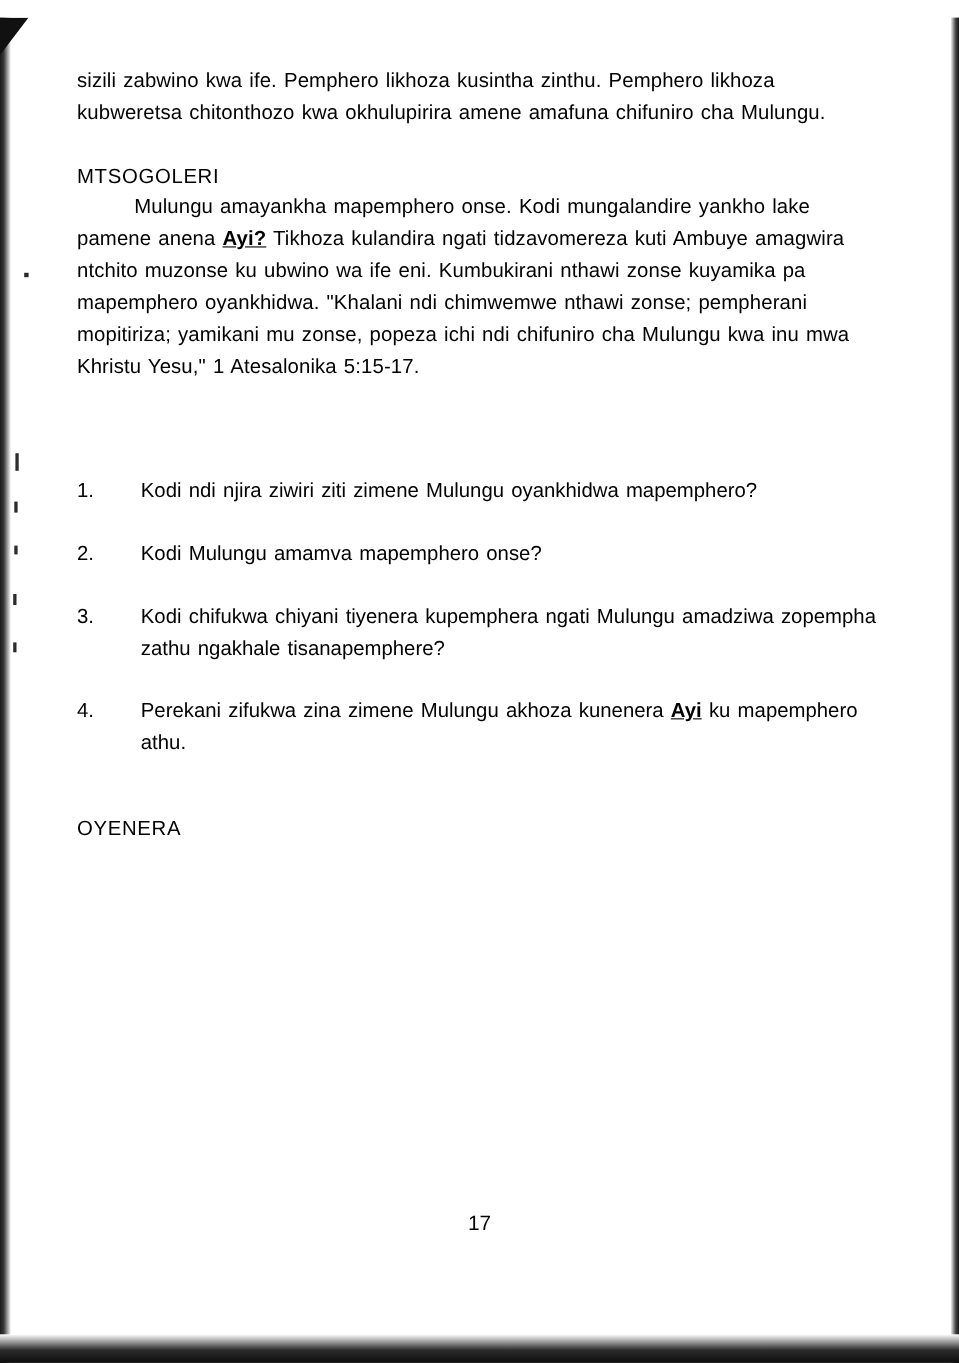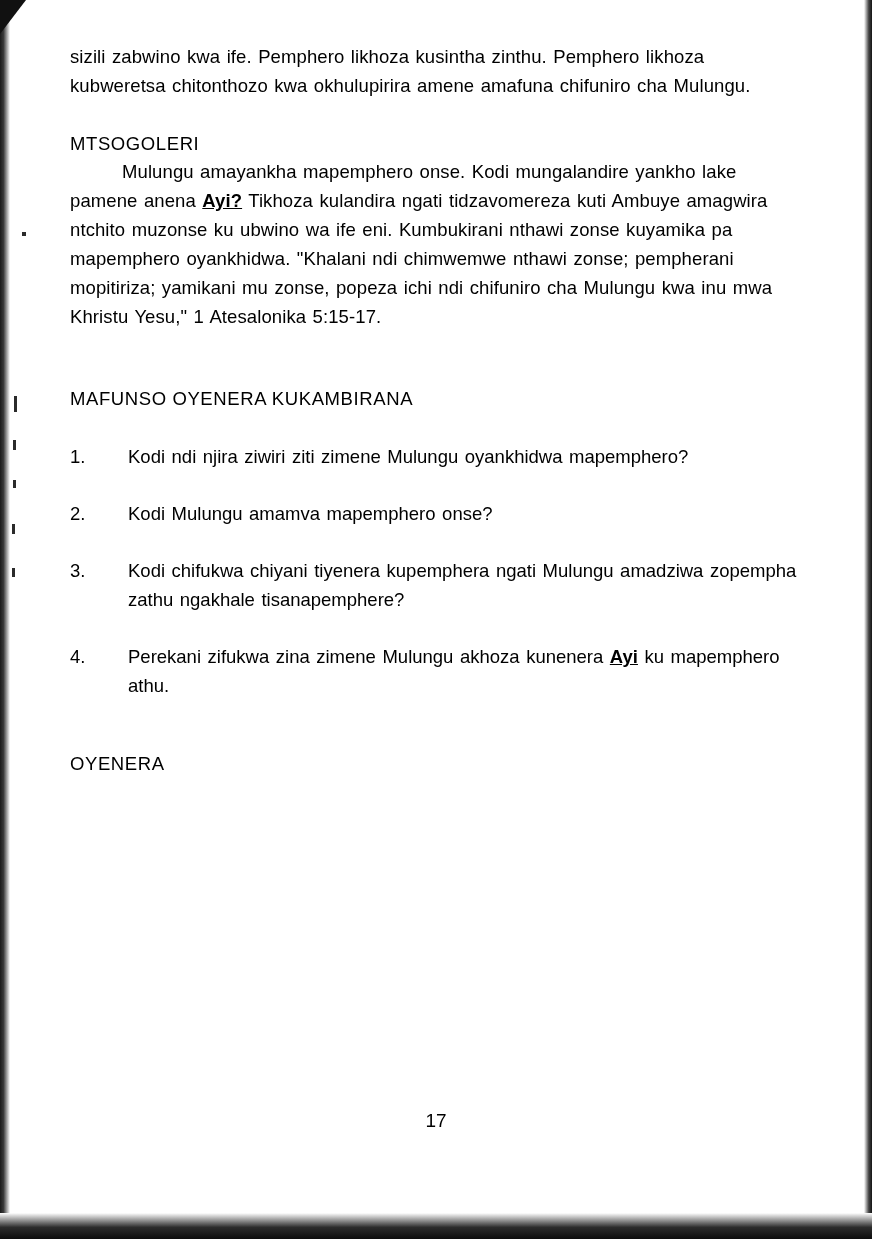--- a/index.html
+++ b/index.html
@@ -12,20 +12,21 @@
     height: 1239px;
     position: relative;
     font-family: "Liberation Sans", sans-serif;
     color: #000000;
     overflow: hidden;
   }
   .page {
     position: absolute;
     inset: 0;
     background: #ffffff;
+    margin-top: 16px;
   }
   
   .edge-left {
     position: absolute;
     left: 0; top: 0;
     width: 10px; height: 1239px;
     background: linear-gradient(to right, #1a1a1a 0%, #3a3a3a 35%, #ffffff 100%);
   }
   .edge-right {
     position: absolute;
@@ -98,21 +99,21 @@
   .qnum {
     width: 58px;
     flex: 0 0 58px;
   }
   .qtext {
     flex: 1 1 auto;
   }
   .pagenum {
     position: absolute;
     left: 0;
-    top: 1110px;
+    top: 1086px;
     width: 872px;
     text-align: center;
     font-size: 19px;
   }
 </style>
 </head>
 <body>
 
 <div class="page">
 
@@ -133,21 +134,20 @@
     <p class="para">sizili zabwino kwa ife.  Pemphero likhoza kusintha zinthu. Pemphero likhoza kubweretsa chitonthozo kwa okhulupirira amene amafuna chifuniro cha Mulungu.</p>
 
     <div class="gap-md"></div>
 
     <div class="heading">MTSOGOLERI</div>
 
     <p class="para indent"><span>Mulungu amayankha mapemphero onse.  Kodi mungalandire yankho lake pamene anena </span><span class="ayi">Ayi?</span><span>  Tikhoza kulandira ngati tidzavomereza kuti Ambuye amagwira ntchito muzonse ku ubwino wa ife eni.  Kumbukirani nthawi zonse kuyamika pa mapemphero oyankhidwa.  "Khalani ndi chimwemwe nthawi zonse; pempherani mopitiriza; yamikani mu zonse, popeza ichi ndi chifuniro cha Mulungu kwa inu mwa Khristu Yesu," </span><b class="strong">1 Atesalonika 5:15-17.</b></p>
 
     <div class="gap-xl"></div>
 
-    <div class="heading">MAFUNSO OYENERA KUKAMBIRANA</div>
 
     <div class="gap-md"></div>
 
     <ul class="qlist">
       <li class="qitem">
         <span class="qnum">1.</span>
         <span class="qtext">Kodi ndi njira ziwiri ziti zimene Mulungu oyankhidwa mapemphero?</span>
       </li>
       <li class="qitem">
         <span class="qnum">2.</span>

